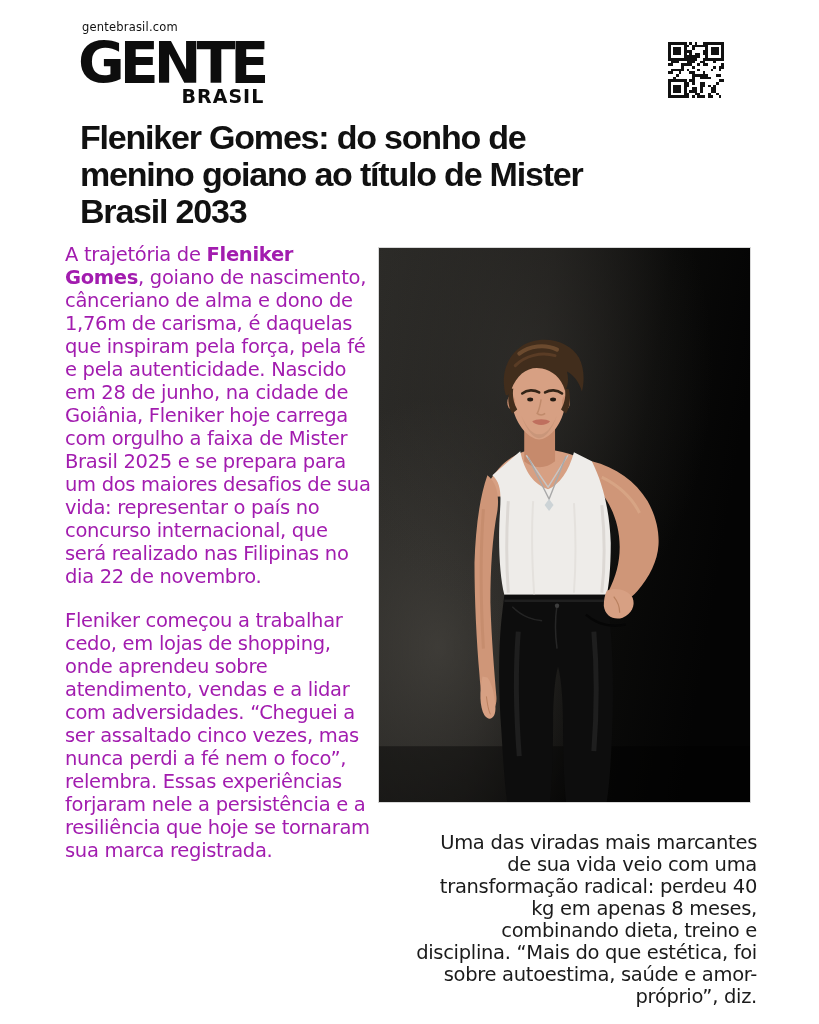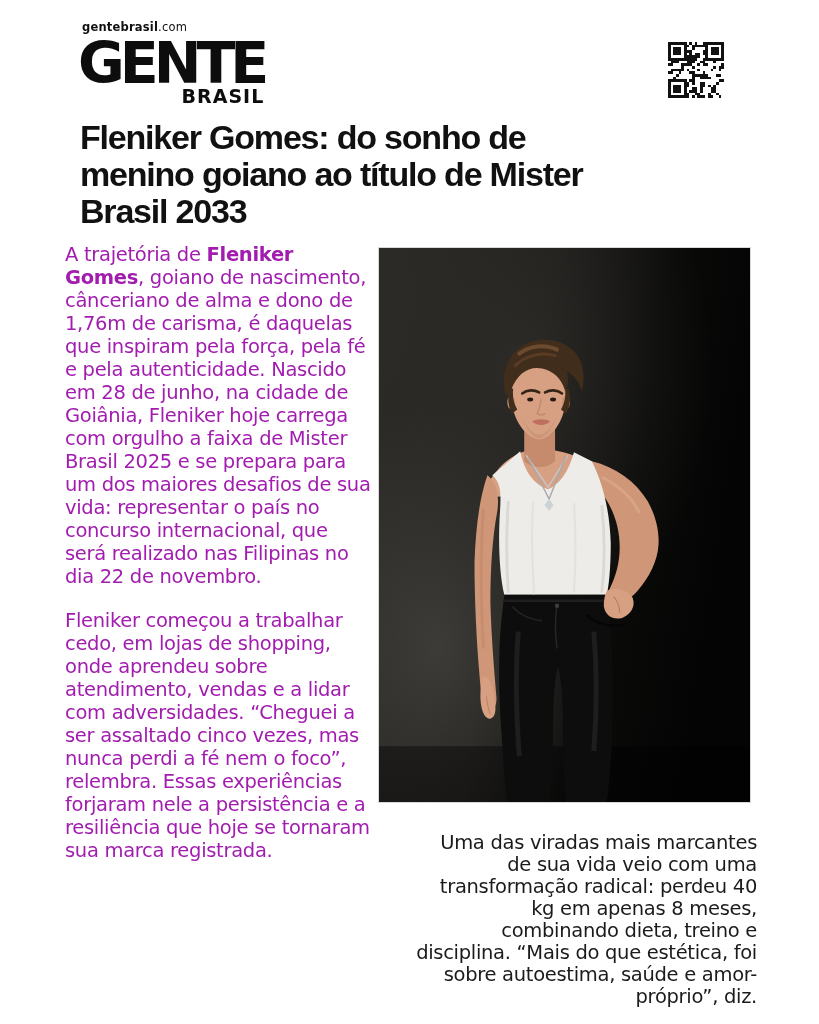--- a/index.html
+++ b/index.html
@@ -8,21 +8,21 @@
     position:relative;
     width:819px;height:1024px;
     background:#ffffff;
     overflow:hidden;
     font-family:"DejaVu Sans","Liberation Sans",sans-serif;
     color:#161616;
   }
   
   .logo{position:absolute;left:78px;top:22px;line-height:1;}
   .logo-site{font-size:11.5px;letter-spacing:.2px;margin:0 0 2px 4px;color:#101010;}
-  .logo-site b{font-weight:700;}
+  .logo-site b{font-weight:400;}
   .logo-name{
     font-size:57px;font-weight:800;letter-spacing:-5px;
     line-height:.95;color:#0d0d0d;
   }
   .logo-sub{
     font-size:19px;font-weight:700;letter-spacing:1px;
     text-align:right;margin-top:-3px;color:#0d0d0d;
   }
   
   .qr{position:absolute;left:668px;top:42px;width:56px;height:56px;}

